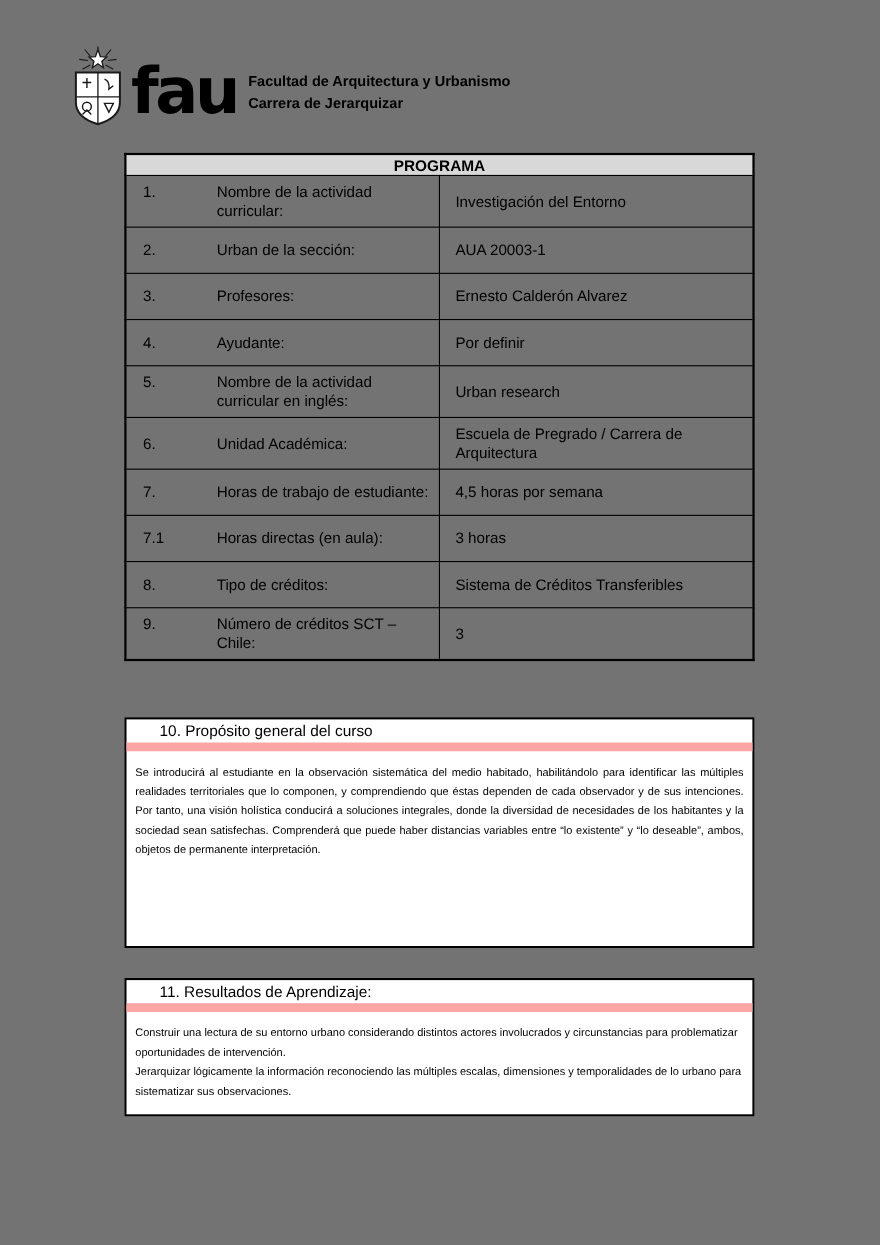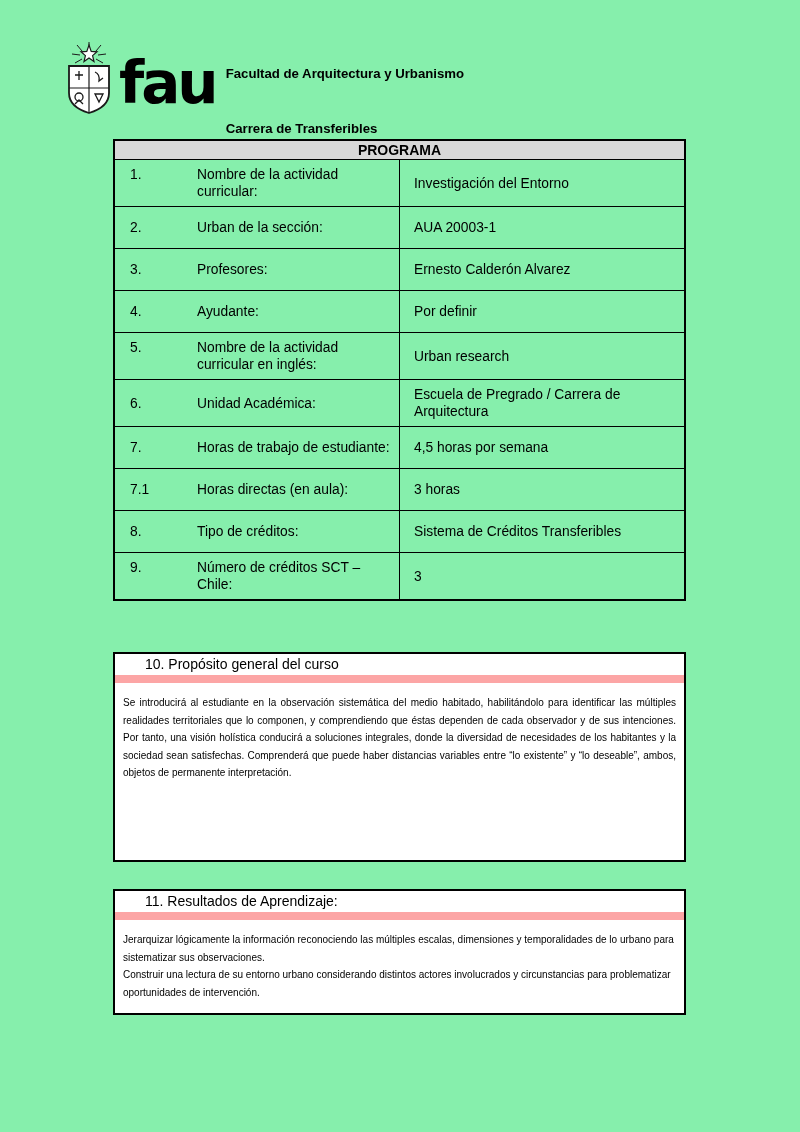--- a/index.html
+++ b/index.html
@@ -1,31 +1,31 @@
 <!DOCTYPE html>
 <html><head>
 <meta charset="utf-8">
 <title>Programa</title>
 <style>
   html,body{margin:0;padding:0;background:#ffffff;}
   .page{
-    position:relative;width:800px;height:1132px;background:#86efac;
+    position:relative;width:800px;height:1132px;background:#737373;
     font-family:"Liberation Sans","DejaVu Sans",sans-serif;color:#000;
     overflow:hidden;
   }
 
   
   .brand{position:absolute;left:62px;top:42px;display:flex;align-items:flex-start;}
   .crest svg{display:block;}
   .fau{
     font-family:"DejaVu Sans",sans-serif;font-weight:700;font-size:58px;
     line-height:1;letter-spacing:-3px;margin:12px 0 0 3px;
   }
   .brand-lines{display:flex;flex-direction:column;margin:22px 0 0 10px;
-    font-size:13.2px;font-weight:700;line-height:20px;gap:35px;}
+    font-size:13.2px;font-weight:700;line-height:20px;}
 
   
   table.program{
     position:absolute;left:113px;top:139px;width:573px;
     border-collapse:collapse;border:2px solid #000;table-layout:fixed;
   }
   table.program th,table.program td{border:1px solid #000;}
   th.program-title{
     background:#d8d8d8;font-size:14px;font-weight:700;text-align:center;
     height:16px;padding:1px 0;
@@ -79,21 +79,21 @@
           <path d="M33 30 q5 2 4 9 l4 -3"></path>
           <circle cx="17" cy="55" r="4"></circle>
           <path d="M13 62 l4 -4 4 4"></path>
           <path d="M33 52 h8 l-4 8 z"></path>
         </g>
       </svg>
     </span>
     <span class="fau">fau</span>
     <span class="brand-lines">
       <span>Facultad de Arquitectura y Urbanismo</span>
-      <span>Carrera de Transferibles</span>
+      <span>Carrera de Jerarquizar</span>
     </span>
   </header>
 
   <table class="program">
     <thead>
       <tr>
         <th class="program-title" colspan="2">PROGRAMA</th>
       </tr>
     </thead>
     <tbody>
@@ -222,19 +222,19 @@
 
   <section class="box box10">
     <div class="box-head">10. Propósito general del curso</div>
     <div class="box-body">Se introducirá al estudiante en la observación sistemática del medio habitado, habilitándolo para identificar las múltiples realidades territoriales que lo componen, y comprendiendo que éstas dependen de cada observador y de sus intenciones. Por tanto, una visión holística conducirá a soluciones integrales, donde la diversidad de necesidades de los habitantes y la sociedad sean satisfechas. Comprenderá que puede haber distancias variables entre “lo existente” y “lo deseable”, ambos, objetos de permanente interpretación.</div>
   </section>
 
   <section class="box box11">
     <div class="box-head">11. Resultados de Aprendizaje:</div>
     <div class="box-body">
 
+  <p>Construir una lectura de su entorno urbano considerando distintos actores involucrados y circunstancias para problematizar oportunidades de intervención.</p>
+
   <p>Jerarquizar lógicamente la información reconociendo las múltiples escalas, dimensiones y temporalidades de lo urbano para sistematizar sus observaciones.</p>
-
-  <p>Construir una lectura de su entorno urbano considerando distintos actores involucrados y circunstancias para problematizar oportunidades de intervención.</p>
 </div>
   </section>
 
 </div>
 
 </body></html>

